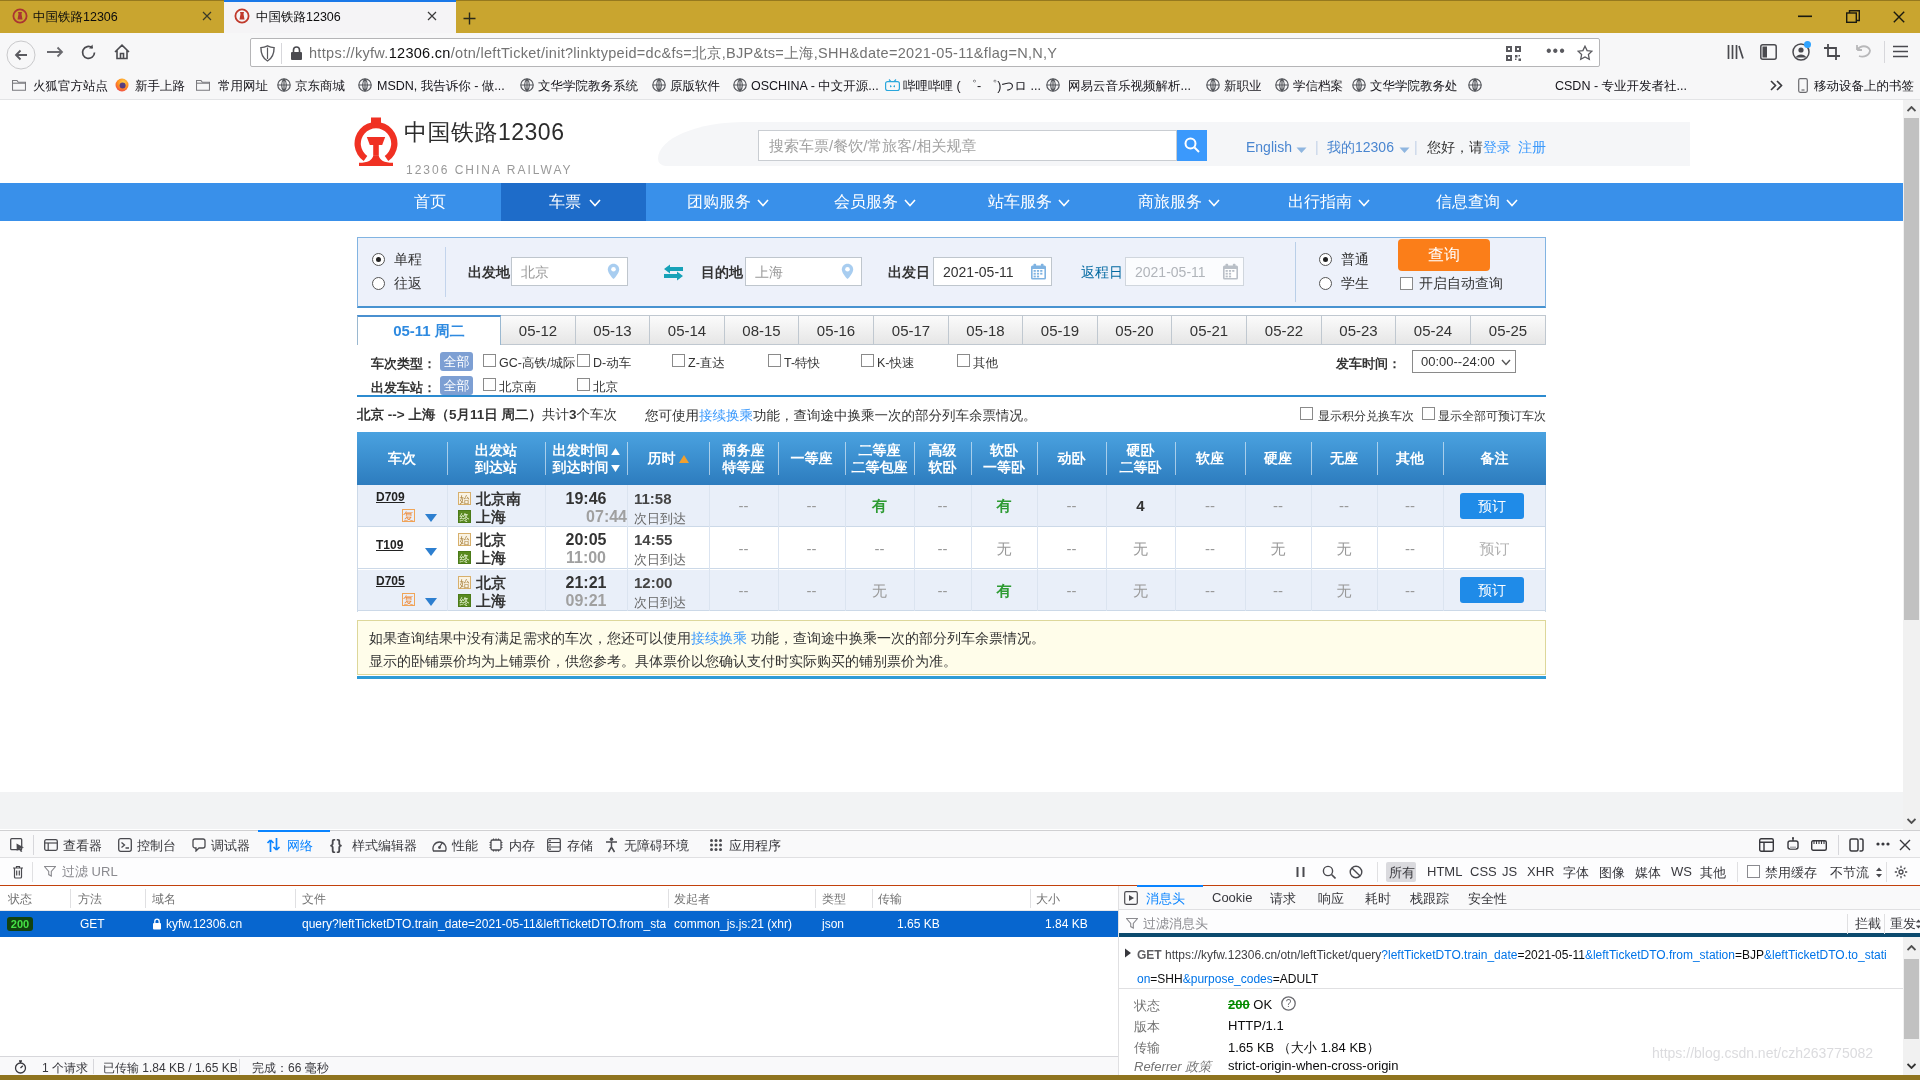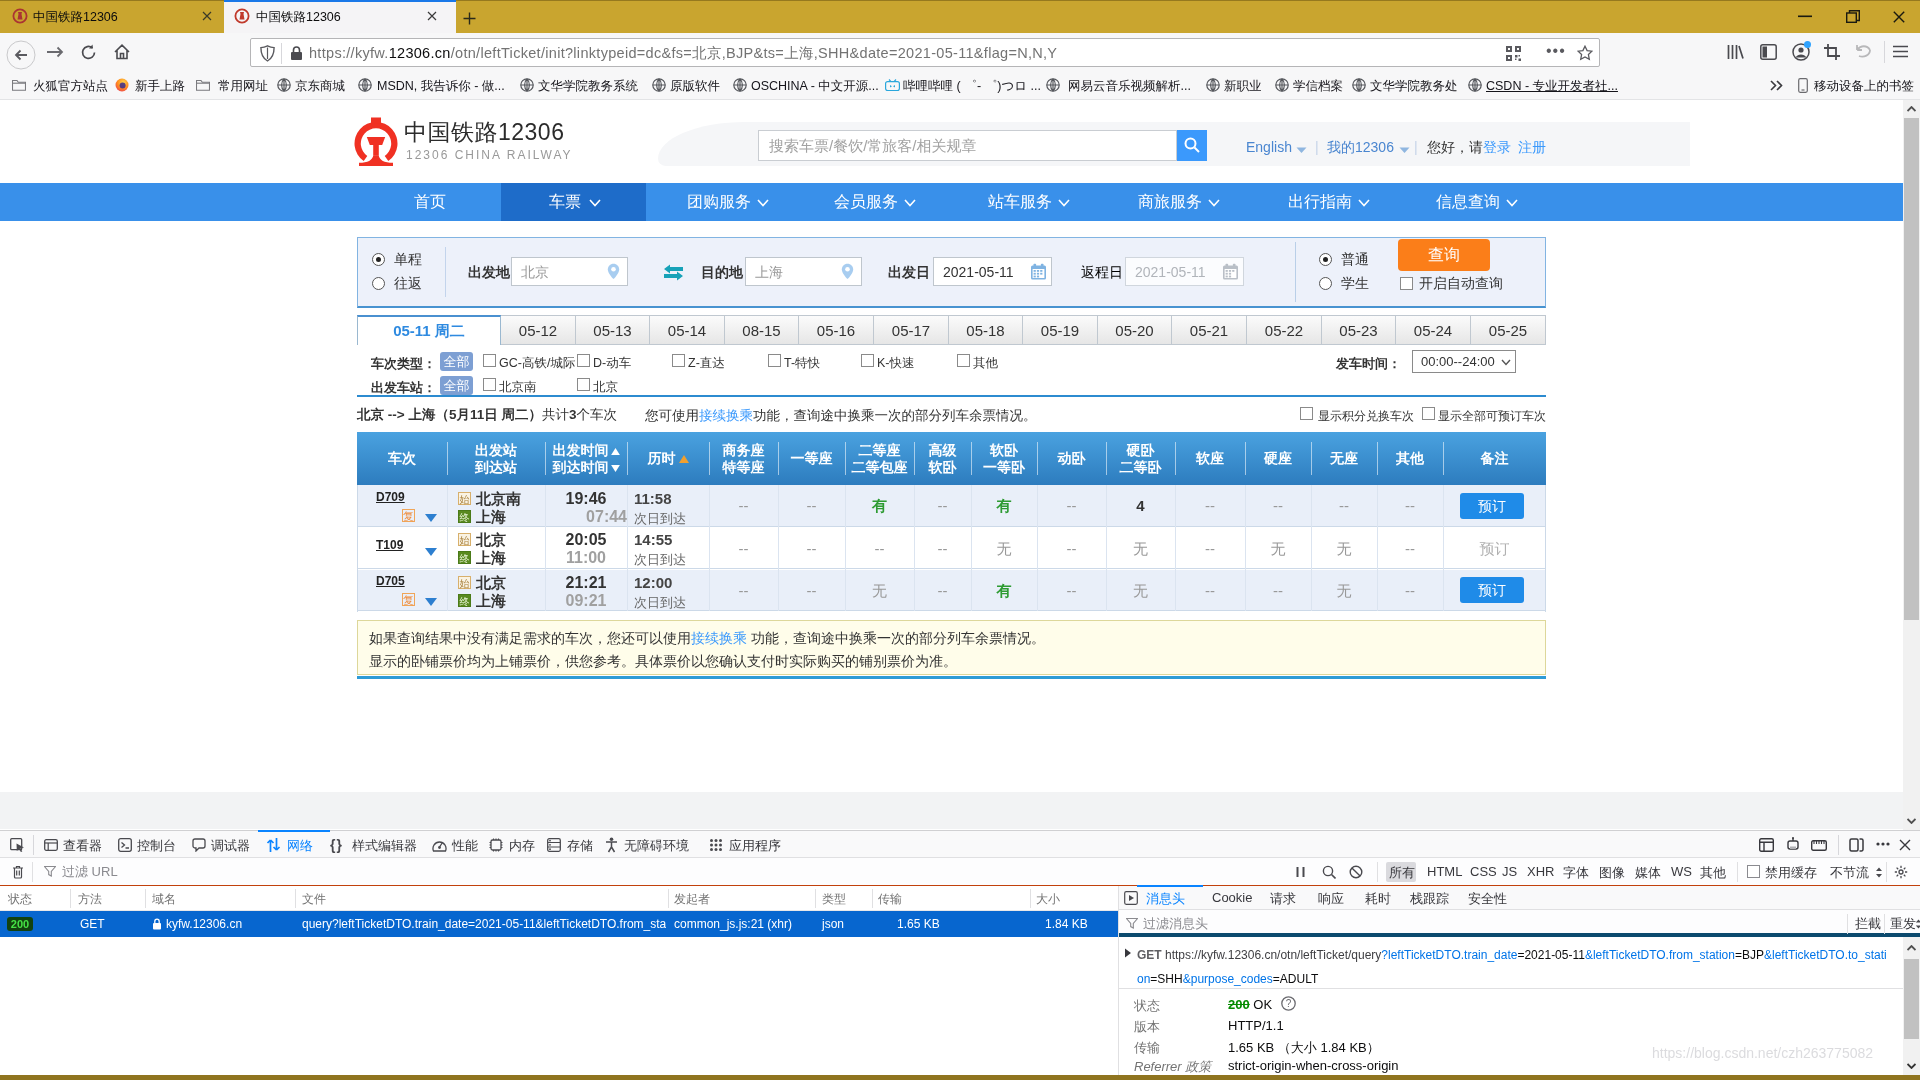--- a/index.html
+++ b/index.html
@@ -18,21 +18,21 @@
 .urltxt b{color:#0c0c0d;font-weight:normal;}
 
 #bookmarks{position:absolute;left:0;top:71px;width:1920px;height:29px;background:#f7f7f8;border-bottom:1px solid #e3e4e6;}
 .bm{position:absolute;top:7px;font-size:12.5px;color:#15141a;white-space:nowrap;}
 .bmi{position:absolute;top:6px;}
 
 #page{position:absolute;left:0;top:100px;width:1903px;height:730px;background:#fff;overflow:hidden;}
 #pgsb{position:absolute;left:1903px;top:100px;width:17px;height:730px;background:#f1f1f1;}
 
 .brand-t{position:absolute;left:404px;top:17px;font-size:23px;color:#2b2b2b;letter-spacing:.5px;}
-.brand-s{position:absolute;left:406px;top:48px;font-size:12px;color:#999;letter-spacing:2.0px;}
+.brand-s{position:absolute;left:406px;top:63px;font-size:12px;color:#999;letter-spacing:2.0px;}
 #nose{position:absolute;left:658px;top:22px;width:1032px;height:44px;background:#f5f6f8;border-radius:95px 0 0 8px / 40px 0 0 8px;}
 #searchin{position:absolute;left:758px;top:30px;width:419px;height:31px;background:#fff;border:1px solid #c9cdd2;}
 #searchbtn{position:absolute;left:1177px;top:30px;width:30px;height:31px;background:#3b99fc;}
 .hdrlink{position:absolute;top:39px;font-size:14px;white-space:nowrap;}
 
 #bluenav{position:absolute;left:0;top:83px;width:1903px;height:38px;background:#3990ea;}
 #bluenav .act{position:absolute;left:501px;top:0;width:145px;height:38px;background:#1e6cc9;}
 .bn{position:absolute;top:92px;font-size:16px;color:#fff;white-space:nowrap;}
 
 #qform{position:absolute;left:357px;top:137px;width:1189px;height:71px;background:#edf1fa;border:1px solid #82b4e2;border-bottom:2px solid #4893d0;}
@@ -287,21 +287,21 @@
           <path d="M0.8 7 H13.2 M7 0.8 V13.2 M7 0.8 C3.8 4 3.8 10 7 13.2 M7 0.8 C10.2 4 10.2 10 7 13.2"></path>
         </g>
       </svg>
  <div class="bm" style="left:1370px;">文华学院教务处</div>
  <svg class="bmi globe" style="left:1468px;top:7px;" width="14" height="14" viewBox="0 0 14 14">
         <g fill="none" stroke="#55575c" stroke-width="1.2">
           <circle cx="7" cy="7" r="6.2"></circle>
           <path d="M0.8 7 H13.2 M7 0.8 V13.2 M7 0.8 C3.8 4 3.8 10 7 13.2 M7 0.8 C10.2 4 10.2 10 7 13.2"></path>
         </g>
       </svg>
- <div class="bm" style="left:1486px;text-decoration:underline;">CSDN - 专业开发者社...</div>
+ <div class="bm" style="left:1555px;">CSDN - 专业开发者社...</div>
  <svg class="bmi" style="left:1770px;top:9px;" width="13" height="11" viewBox="0 0 13 11">
         <path d="M1 1 L5.5 5.5 L1 10 M7 1 L11.5 5.5 L7 10" fill="none" stroke="#3a3a3e" stroke-width="1.6"></path>
       </svg>
  <svg class="bmi" style="left:1798px;top:7px;" width="10" height="15" viewBox="0 0 10 15">
         <rect x="0.7" y="0.7" width="8.6" height="13.6" rx="1.5" fill="none" stroke="#6a6a6e" stroke-width="1.2"></rect>
         <path d="M3.5 12 h3" stroke="#6a6a6e" stroke-width="1.2"></path>
       </svg>
  <div class="bm" style="left:1814px;">移动设备上的书签</div>
 </div>
 <div id="page">
@@ -416,21 +416,21 @@
             <rect x="6.9" y="7" width="2.2" height="1.8"></rect>
             <rect x="10.2" y="7" width="2.2" height="1.8"></rect>
             <rect x="3.6" y="9.8" width="2.2" height="1.8"></rect>
             <rect x="6.9" y="9.8" width="2.2" height="1.8"></rect>
             <rect x="10.2" y="9.8" width="2.2" height="1.8"></rect>
             <rect x="3.6" y="12.6" width="2.2" height="1.8"></rect>
             <rect x="6.9" y="12.6" width="2.2" height="1.8"></rect>
           </g>
         </svg>
       </div>
- <div class="flbl" style="left:1081px;top:164px;font-size:14px;color:#000000;font-weight:normal;">返程日</div>
+ <div class="flbl" style="left:1081px;top:164px;font-size:14px;color:#0369a1;font-weight:normal;">返程日</div>
  <div class="fin" style="left:1125px;top:157px;width:119px;background:#fbfcfe;border-color:#d0d6dd;color:#b0b4ba;">
         <span class="abs" style="left:9px;top:6px;">2021-05-11</span>
         <svg class="abs" style="left:96px;top:5px;" width="17" height="17" viewBox="0 0 17 17">
           <g fill="#b9bfc7">
             <rect x="1" y="2.5" width="15" height="14" rx="1.5"></rect>
             <rect x="3.5" y="0.8" width="2.6" height="3.6" rx="0.8"></rect>
             <rect x="10.9" y="0.8" width="2.6" height="3.6" rx="0.8"></rect>
           </g>
           <rect x="2.6" y="6" width="11.8" height="9" fill="#fff"></rect>
           <g fill="#b9bfc7">
@@ -832,20 +832,31 @@
           <rect x="1" y="5" width="8" height="6.5" rx="1" fill="#fff"></rect>
           <path d="M2.8 5 V3.4 a2.2 2.2 0 0 1 4.4 0 V5" fill="none" stroke="#fff" stroke-width="1.3"></path>
         </svg>
   <div class="abs" style="left:166px;top:6px;">kyfw.12306.cn</div>
   <div class="abs" style="left:302px;top:6px;width:364px;overflow:hidden;white-space:nowrap;">query?leftTicketDTO.train_date=2021-05-11&amp;leftTicketDTO.from_stat</div>
   <div class="abs" style="left:674px;top:6px;">common_js.js:21 (xhr)</div>
   <div class="abs" style="left:822px;top:6px;">json</div>
   <div class="abs" style="left:897px;top:6px;">1.65 KB</div>
   <div class="abs" style="left:1045px;top:6px;">1.84 KB</div>
  </div>
+ <div id="dstatus">
+  <svg class="abs" style="left:14px;top:3px;" width="13" height="14" viewBox="0 0 13 14">
+          <circle cx="6.5" cy="8" r="5" fill="none" stroke="#38383d" stroke-width="1.3"></circle>
+          <path d="M5 1 H8 M6.5 1 V3 M6.5 8 L8.8 5.7" stroke="#38383d" stroke-width="1.3"></path>
+        </svg>
+  <div class="dst" style="left:42px;">1 个请求</div>
+  <div class="abs" style="left:93px;top:2px;width:1px;height:15px;background:#d7d7db;"></div>
+  <div class="dst" style="left:103px;">已传输 1.84 KB / 1.65 KB</div>
+  <div class="abs" style="left:239px;top:2px;width:1px;height:15px;background:#d7d7db;"></div>
+  <div class="dst" style="left:252px;">完成：66 毫秒</div>
+ </div>
  <div id="vdiv"></div>
 
  <div id="rtabs">
   <svg class="abs" style="left:5px;top:5px;" width="14" height="14" viewBox="0 0 14 14">
           <rect x="0.7" y="0.7" width="12.6" height="12.6" rx="1.5" fill="none" stroke="#4a4a4f" stroke-width="1.2"></rect>
           <path d="M5 4 L10 7 L5 10 Z" fill="#4a4a4f"></path>
         </svg>
   <div class="rt" style="left:27px;color:#0a84ff;">消息头</div>
   <div class="abs" style="left:18px;top:-1px;width:66px;height:2px;background:#0a84ff;"></div>
   <div class="rt" style="left:93px;">Cookie</div>

